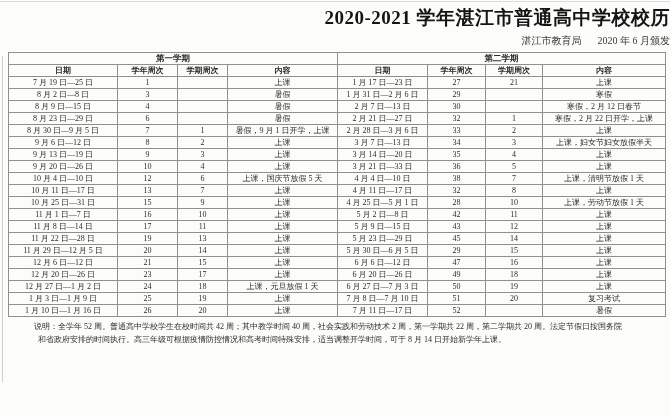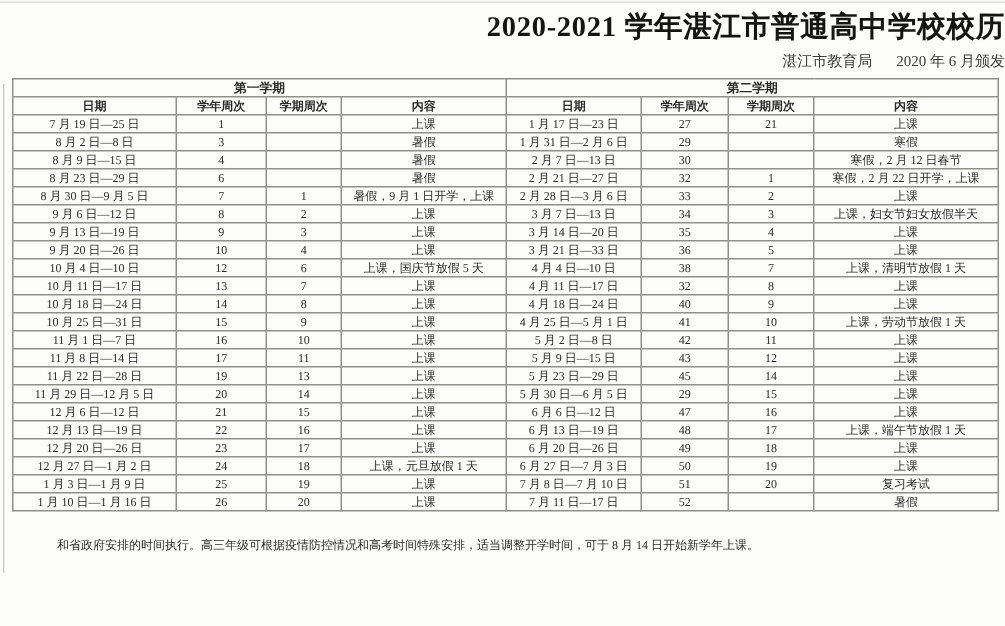--- a/index.html
+++ b/index.html
@@ -176,36 +176,26 @@
           <td>10 月 11 日—17 日</td>
           <td>13</td>
           <td>7</td>
           <td>上课</td>
           <td>4 月 11 日—17 日</td>
           <td>32</td>
           <td>8</td>
           <td>上课</td>
         </tr>
         <tr>
-          <td>10 月 18 日—24 日</td>
-          <td>14</td>
-          <td>8</td>
-          <td>上课</td>
-          <td>4 月 18 日—24 日</td>
-          <td>40</td>
-          <td>9</td>
-          <td>上课</td>
-        </tr>
-        <tr>
           <td>10 月 25 日—31 日</td>
           <td>15</td>
           <td>9</td>
           <td>上课</td>
           <td>4 月 25 日—5 月 1 日</td>
-          <td>41</td>
+          <td>28</td>
           <td>10</td>
           <td>上课，劳动节放假 1 天</td>
         </tr>
         <tr>
           <td>11 月 1 日—7 日</td>
           <td>16</td>
           <td>10</td>
           <td>上课</td>
           <td>5 月 2 日—8 日</td>
           <td>42</td>
@@ -244,30 +234,20 @@
         </tr>
         <tr>
           <td>12 月 6 日—12 日</td>
           <td>21</td>
           <td>15</td>
           <td>上课</td>
           <td>6 月 6 日—12 日</td>
           <td>47</td>
           <td>16</td>
           <td>上课</td>
-        </tr>
-        <tr>
-          <td>12 月 13 日—19 日</td>
-          <td>22</td>
-          <td>16</td>
-          <td>上课</td>
-          <td>6 月 13 日—19 日</td>
-          <td>48</td>
-          <td>17</td>
-          <td>上课，端午节放假 1 天</td>
         </tr>
         <tr>
           <td>12 月 20 日—26 日</td>
           <td>23</td>
           <td>17</td>
           <td>上课</td>
           <td>6 月 20 日—26 日</td>
           <td>49</td>
           <td>18</td>
           <td>上课</td>
@@ -299,16 +279,16 @@
           <td>上课</td>
           <td>7 月 11 日—17 日</td>
           <td>52</td>
           <td></td>
           <td>暑假</td>
         </tr>
       </tbody>
   </table>
 
   <p class="footnote">
-    <br>
+    <span class="line1">说明：全学年 52 周。普通高中学校学生在校时间共 42 周；其中教学时间 40 周，社会实践和劳动技术 2 周，第一学期共 22 周，第二学期共 20 周。法定节假日按国务院</span><br>
     <span class="line2">和省政府安排的时间执行。高三年级可根据疫情防控情况和高考时间特殊安排，适当调整开学时间，可于 8 月 14 日开始新学年上课。</span>
   </p>
 </div>
 
 </body></html>

